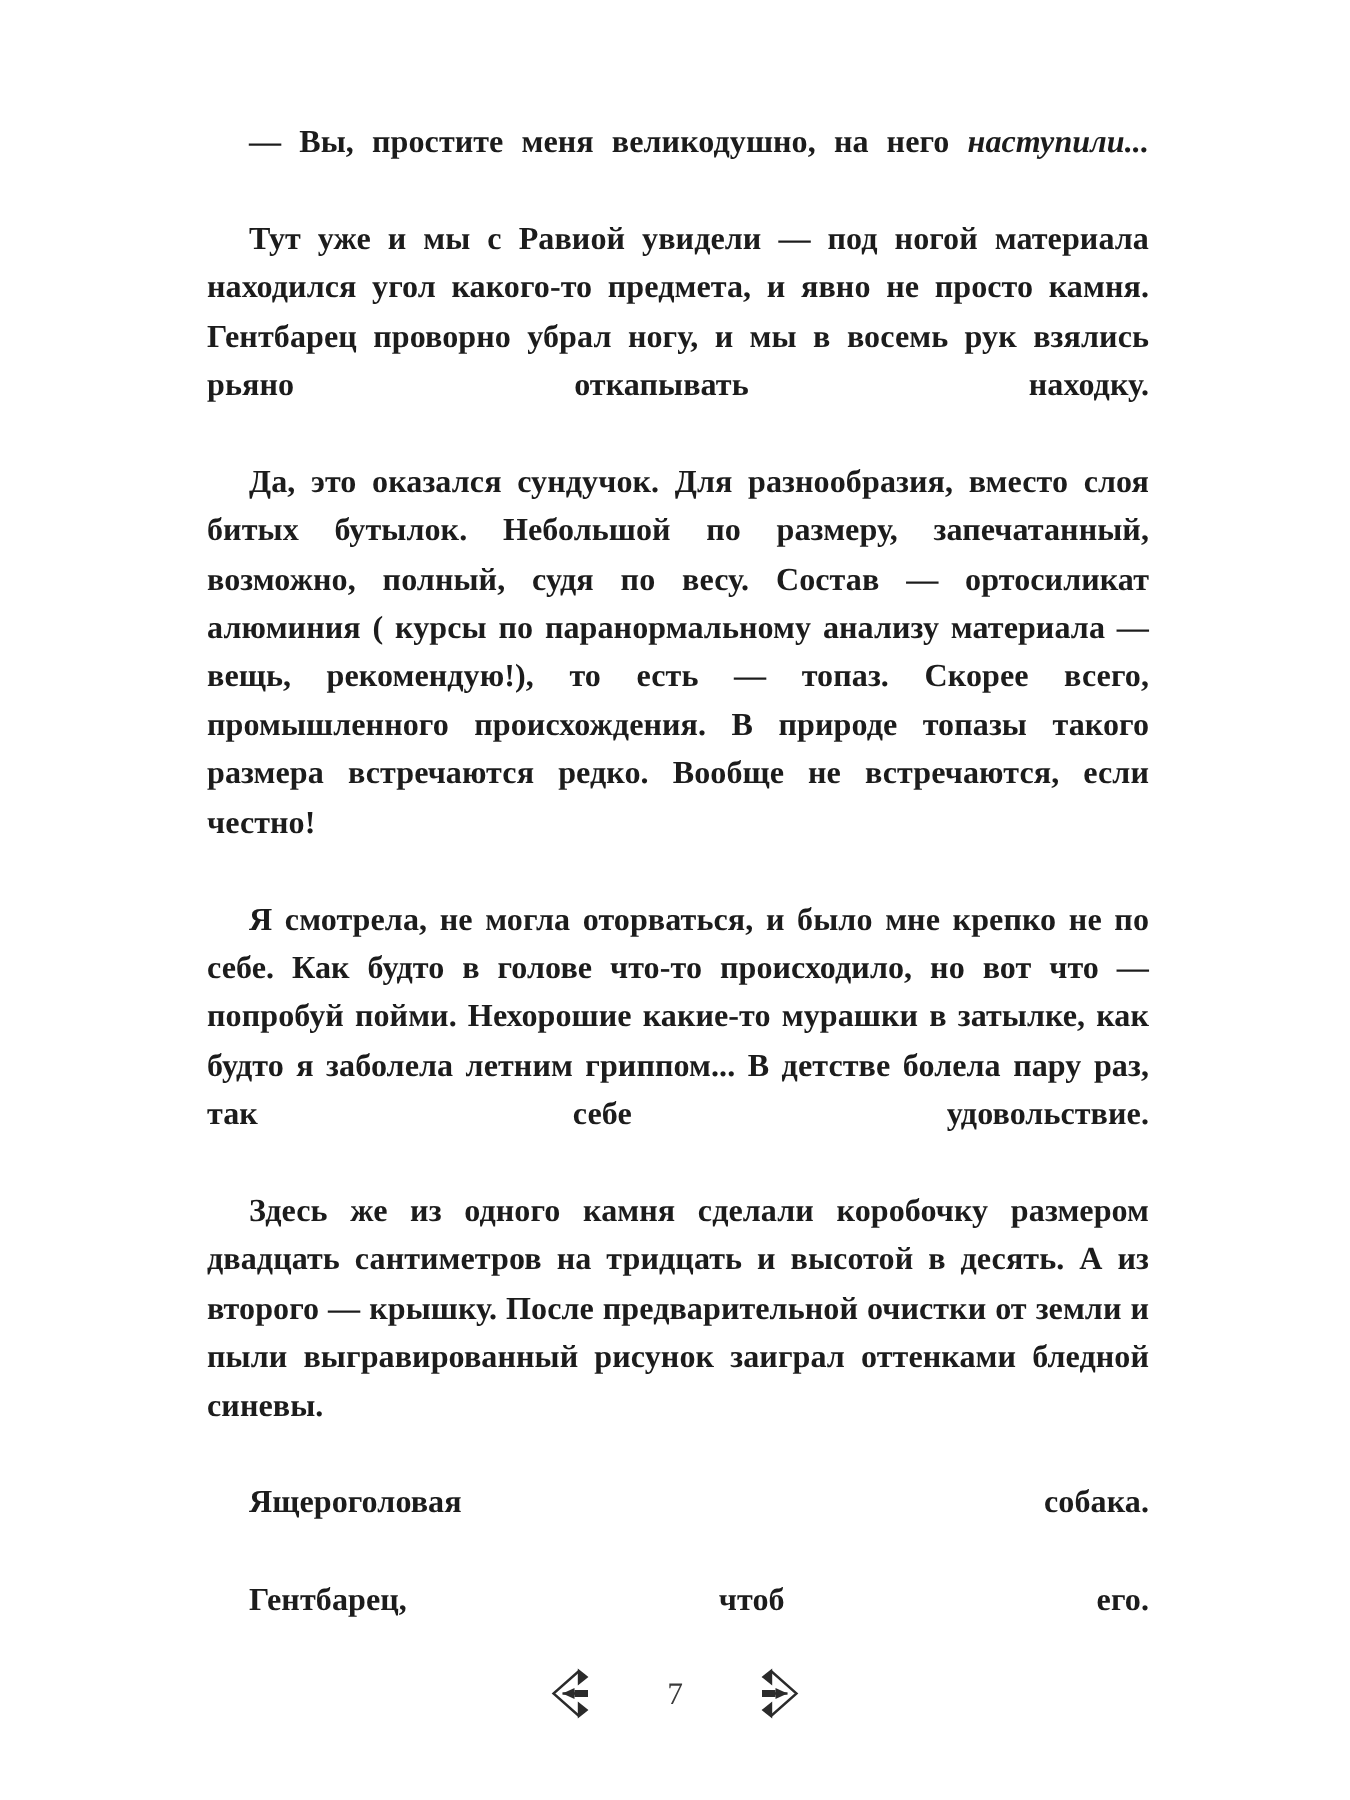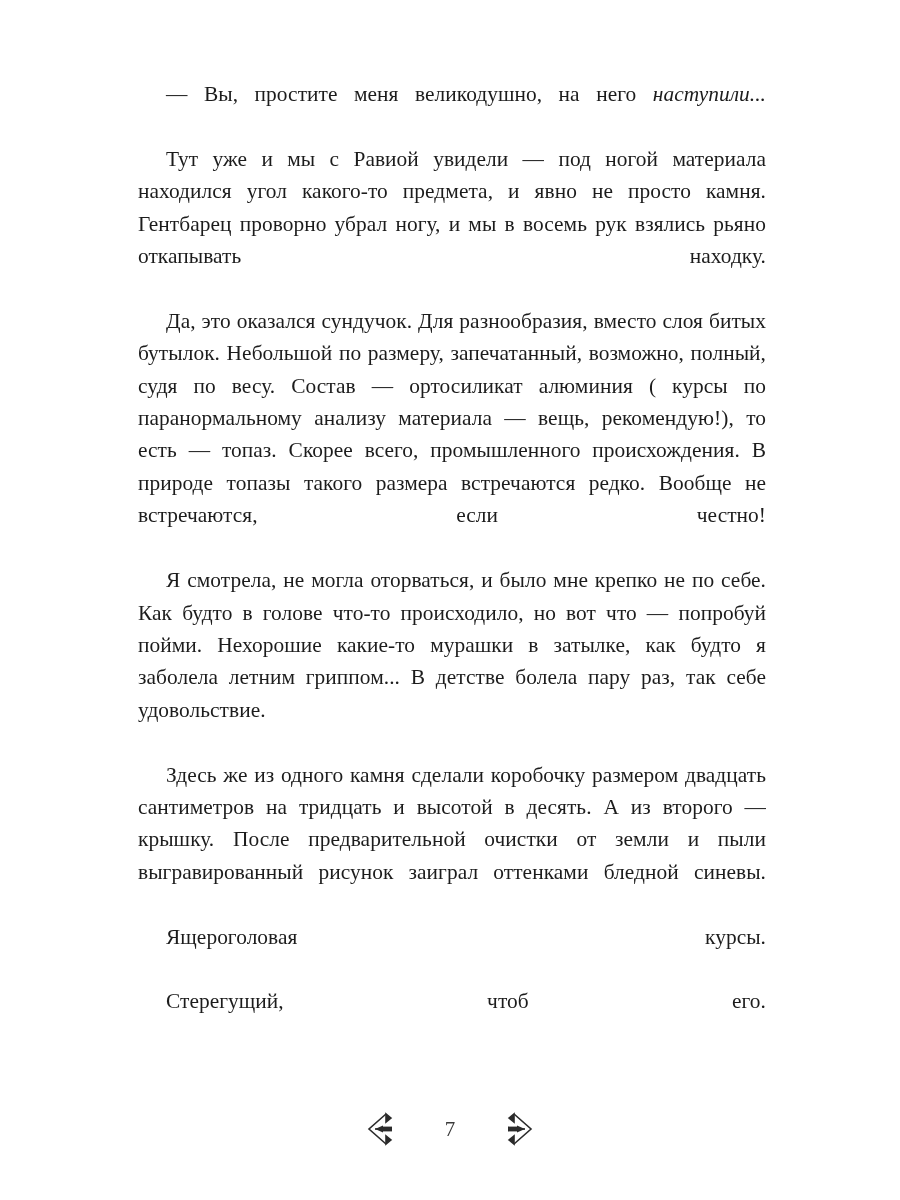--- a/index.html
+++ b/index.html
@@ -37,20 +37,21 @@
   .para {
     margin: 0;
     text-align: justify;
     text-justify: inter-word;
     text-indent: 28px;
     font-size: 21.4px;
     line-height: 32.4px;
     letter-spacing: 0.05px;
     word-spacing: 0.2px;
     hyphens: manual;
+    font-weight: bold;
   }
 
   .para:last-of-type {
     text-align: justify;
   }
 
   .para .it {
     font-style: italic;
   }
 
@@ -99,22 +100,22 @@
 <body style="background: rgb(255, 255, 255); color: rgb(28, 28, 28);">
 
 <div class="page">
 
   <div class="text-block">
       <p class="para"><span>— Вы, простите меня великодушно, на него </span><span class="it">наступили...</span></p>
       <p class="para"><span>Тут уже и мы с Равиой увидели — под ногой материала находился угол какого-то предмета, и явно не просто камня. Гентбарец проворно убрал ногу, и мы в восемь рук взялись рьяно откапывать находку.</span></p>
       <p class="para"><span>Да, это оказался сундучок. Для разнообразия, вместо слоя битых бутылок. Небольшой по размеру, запечатанный, возможно, полный, судя по весу. Состав — ортосиликат алюминия ( курсы по паранормальному анализу материала — вещь, рекомендую!), то есть — топаз. Скорее всего, промышленного происхождения. В природе топазы такого размера встречаются редко. Вообще не встречаются, если честно!</span></p>
       <p class="para"><span>Я смотрела, не могла оторваться, и было мне крепко не по себе. Как будто в голове что-то происходило, но вот что — попробуй пойми. Нехорошие какие-то мурашки в затылке, как будто я заболела летним гриппом... В детстве болела пару раз, так себе удовольствие.</span></p>
       <p class="para"><span>Здесь же из одного камня сделали коробочку размером двадцать сантиметров на тридцать и высотой в десять. А из второго — крышку. После предварительной очистки от земли и пыли выгравированный рисунок заиграл оттенками бледной синевы.</span></p>
-      <p class="para"><span>Ящероголовая курсы.</span></p>
-      <p class="para"><span>Стерегущий, чтоб его.</span></p>
+      <p class="para"><span>Ящероголовая собака.</span></p>
+      <p class="para"><span>Гентбарец, чтоб его.</span></p>
     </div>
 
   <div class="footer">
 
     <span class="ornament">
       <svg viewBox="0 0 34 38" xmlns="http://www.w3.org/2000/svg">
         <g fill="none" stroke="#2b2b2b" stroke-width="1.6" stroke-linejoin="miter" stroke-linecap="butt">
           <path d="M23 4 L6 19 L23 34"></path>
           <path d="M28 8 L23 4 L23 12 Z" fill="#2b2b2b"></path>
           <path d="M28 30 L23 34 L23 26 Z" fill="#2b2b2b"></path>

